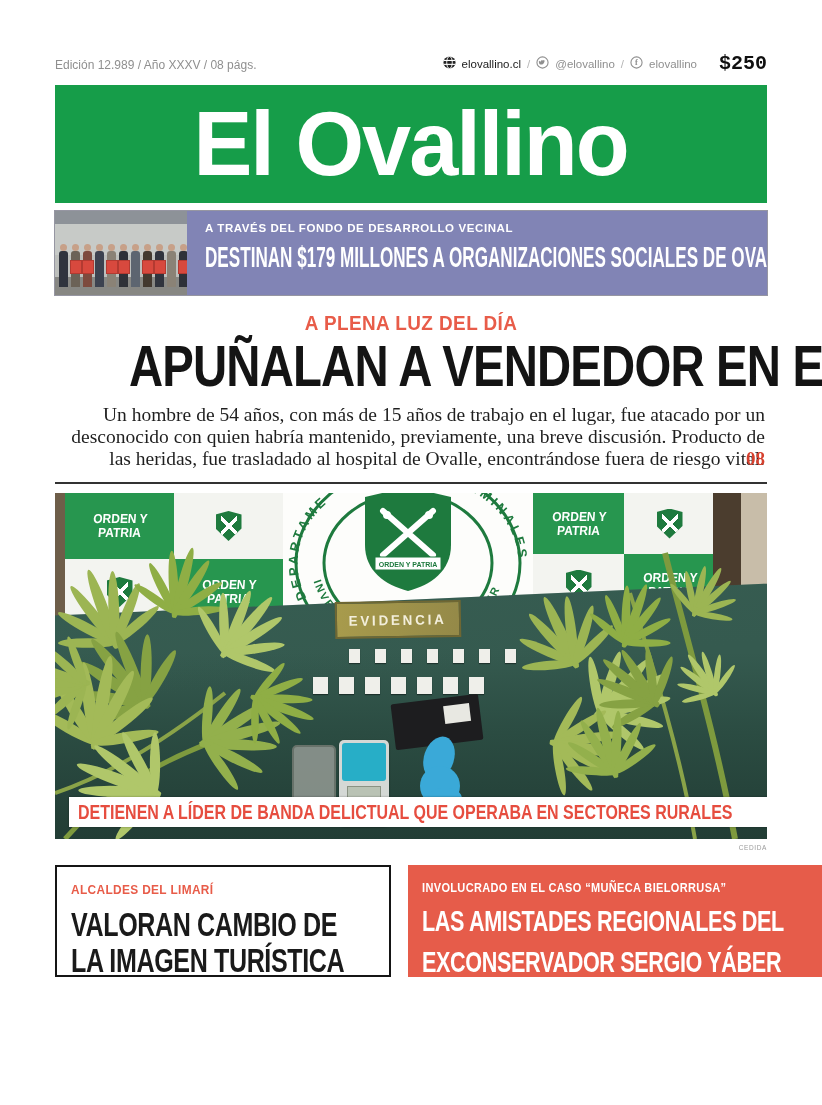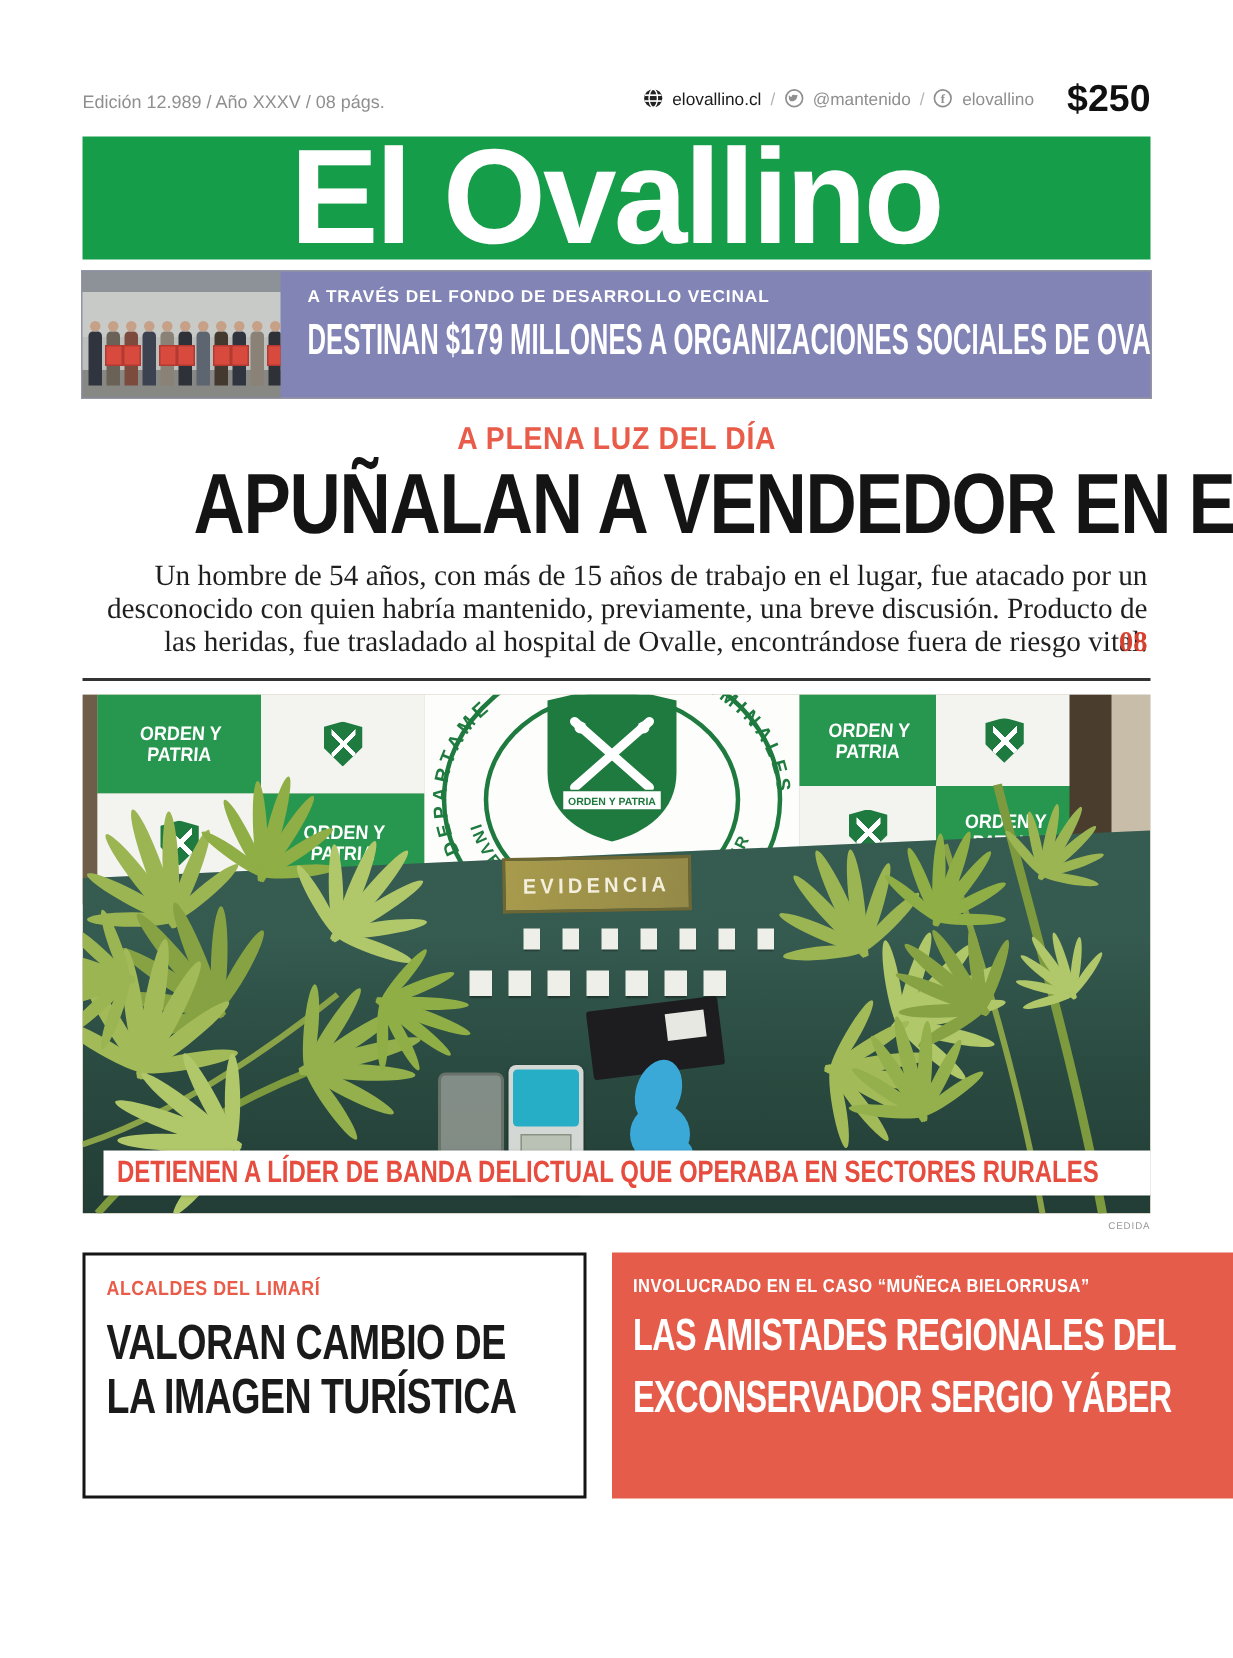--- a/index.html
+++ b/index.html
@@ -8,25 +8,25 @@
   .page { width:822px; height:1105px; padding:0 55px; position:relative; }
 
   
   .topbar { margin-top:52px; display:flex; justify-content:space-between; align-items:baseline; }
   .tb-left { display:flex; align-items:baseline; gap:8px; }
   .tb-date { font-size:13px; font-weight:bold; letter-spacing:.2px; color:#101010; }
   .tb-edition { font-size:12px; color:#8f8f8f; }
   .tb-right { display:flex; align-items:center; gap:6px; font-size:11.5px; color:#8f8f8f; }
   .tb-site { font-weight:normal; color:#1b1b1b; }
   .tb-sep { color:#b5b5b5; }
-  .tb-price { font-size:25px; font-weight:bold; color:#101010; margin-left:16px; }
+  .tb-price { font-size:20px; font-weight:bold; color:#101010; margin-left:16px;font-family:Liberation Mono, monospace; }
   .icon { display:inline-block; vertical-align:middle; }
 
   
-  .masthead { margin-top:10px; height:82px; background:#169d49; display:flex; align-items:center; justify-content:center; }
+  .masthead { margin-top:10px; height:118px; background:#169d49; display:flex; align-items:center; justify-content:center; }
   .masthead-title { color:#fff; font-weight:bold; font-size:90px; letter-spacing:-2px; transform:scaleX(.98); }
 
   
   .banner { margin-top:8px; height:84px; background:#8184b5; display:flex; position:relative; box-shadow:0 0 0 1px rgba(45,45,70,.5); }
   .banner-photo { width:132px; height:84px; flex:0 0 132px; position:relative; overflow:hidden;
     background:linear-gradient(#8d9298 0 16%, #c7cac7 16% 52%, #bdbfbc 52% 78%, #878783 78% 100%); }
   .people { position:absolute; bottom:8px; left:4px; display:flex; gap:3px; align-items:flex-end; }
   .person { width:9px; height:36px; border-radius:3px 3px 0 0; position:relative; }
   .person::before { content:""; position:absolute; top:-7px; left:1px; width:7px; height:7px; border-radius:50%; background:#c7a088; }
   .person.sign::after { content:""; position:absolute; top:9px; left:-1px; width:10px; height:12px; background:#d8493e; border:1px solid #b33a31; }
@@ -90,21 +90,21 @@
   .glove i:nth-child(1){ left:4px; top:0; width:30px; height:44px; transform:rotate(18deg); }
   .glove i:nth-child(2){ left:0; top:30px; width:40px; height:40px; }
   .glove i:nth-child(3){ left:8px; top:52px; width:34px; height:28px; border-radius:40%; }
   .plants { position:absolute; inset:0; pointer-events:none; }
   .ph-caption { position:absolute; left:14px; bottom:12px; background:#fff; padding:3px 8px 3px 9px; display:flex; align-items:center; box-shadow:0 0 2px rgba(0,0,0,.35); }
   .ph-caption-text { color:#e64d3f; font-weight:bold; font-size:20.5px; white-space:nowrap; display:inline-block; transform:scaleX(.78); transform-origin:0 50%; letter-spacing:0; }
   .credit { margin-top:5px; text-align:right; font-size:6.5px; letter-spacing:.6px; color:#9a9a9a; }
 
   
   .bottom { margin-top:14px; display:flex; gap:17px; }
-  .box { height:164px; padding:13px 14px 0 14px; position:relative; }
+  .box { height:112px; padding:13px 14px 0 14px; position:relative; }
   .box-left { width:336px; border:2px solid #151515; background:#fff; }
   .box-right { flex:1; background:#e65c4a; }
   .box-kicker { font-weight:bold; font-size:13.5px; letter-spacing:.4px; display:inline-block; transform:scaleX(.88); transform-origin:0 50%; white-space:nowrap; }
   .box-left .box-kicker { color:#e85c49; }
   .box-right .box-kicker { color:#fff; font-size:12.5px; }
   .box-hline { display:block; font-weight:bold; white-space:nowrap; }
   .box-hline span { display:inline-block; transform-origin:0 50%; letter-spacing:-.5px; }
   .box-left .box-hline { font-size:33px; line-height:36px; color:#1a1a1a; margin-top:9px; }
   .box-left .box-hline span { transform:scaleX(.76); }
   .box-left .box-hline.l2 { margin-top:0; }
@@ -132,21 +132,21 @@
           </svg>
       </span>
       <span class="tb-site">elovallino.cl</span>
       <span class="tb-sep">/</span>
       <span class="icon">
         <svg width="13" height="13" viewBox="0 0 14 14">
             <circle cx="7" cy="7" r="6" fill="none" stroke="#8f8f8f" stroke-width="1.2"></circle>
             <path d="M4 9c2.5.8 5-.7 5-3.2l1-.6-1-.1-.4-.7-1.2.4C6 4 5 4.8 5.3 6 4.3 6 3.6 5.4 3.2 4.8 2.8 6.5 3.4 8.2 4 9z" fill="#8f8f8f"></path>
           </svg>
       </span>
-      <span>@mantenido</span>
+      <span>@elovallino</span>
       <span class="tb-sep">/</span>
       <span class="icon">
         <svg width="13" height="13" viewBox="0 0 14 14">
             <circle cx="7" cy="7" r="6" fill="none" stroke="#8f8f8f" stroke-width="1.2"></circle>
             <text x="7" y="10.2" text-anchor="middle" font-family="Liberation Serif, serif" font-size="9" font-weight="bold" fill="#8f8f8f">f</text>
           </svg>
       </span>
       <span>elovallino</span>
       <span class="tb-price">$250</span>
     </div>

